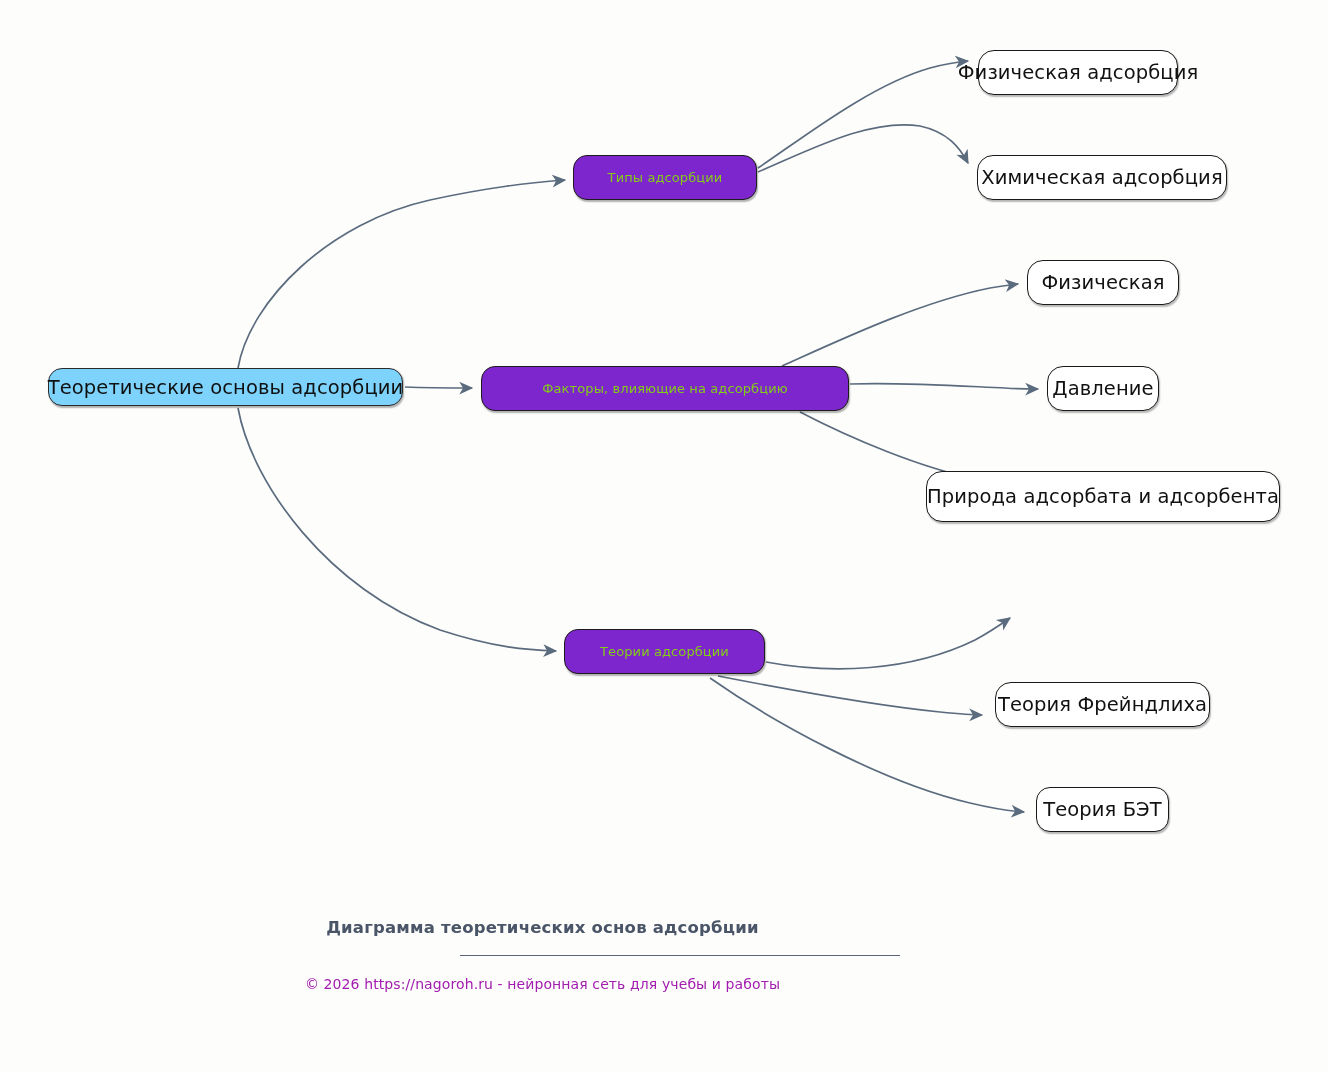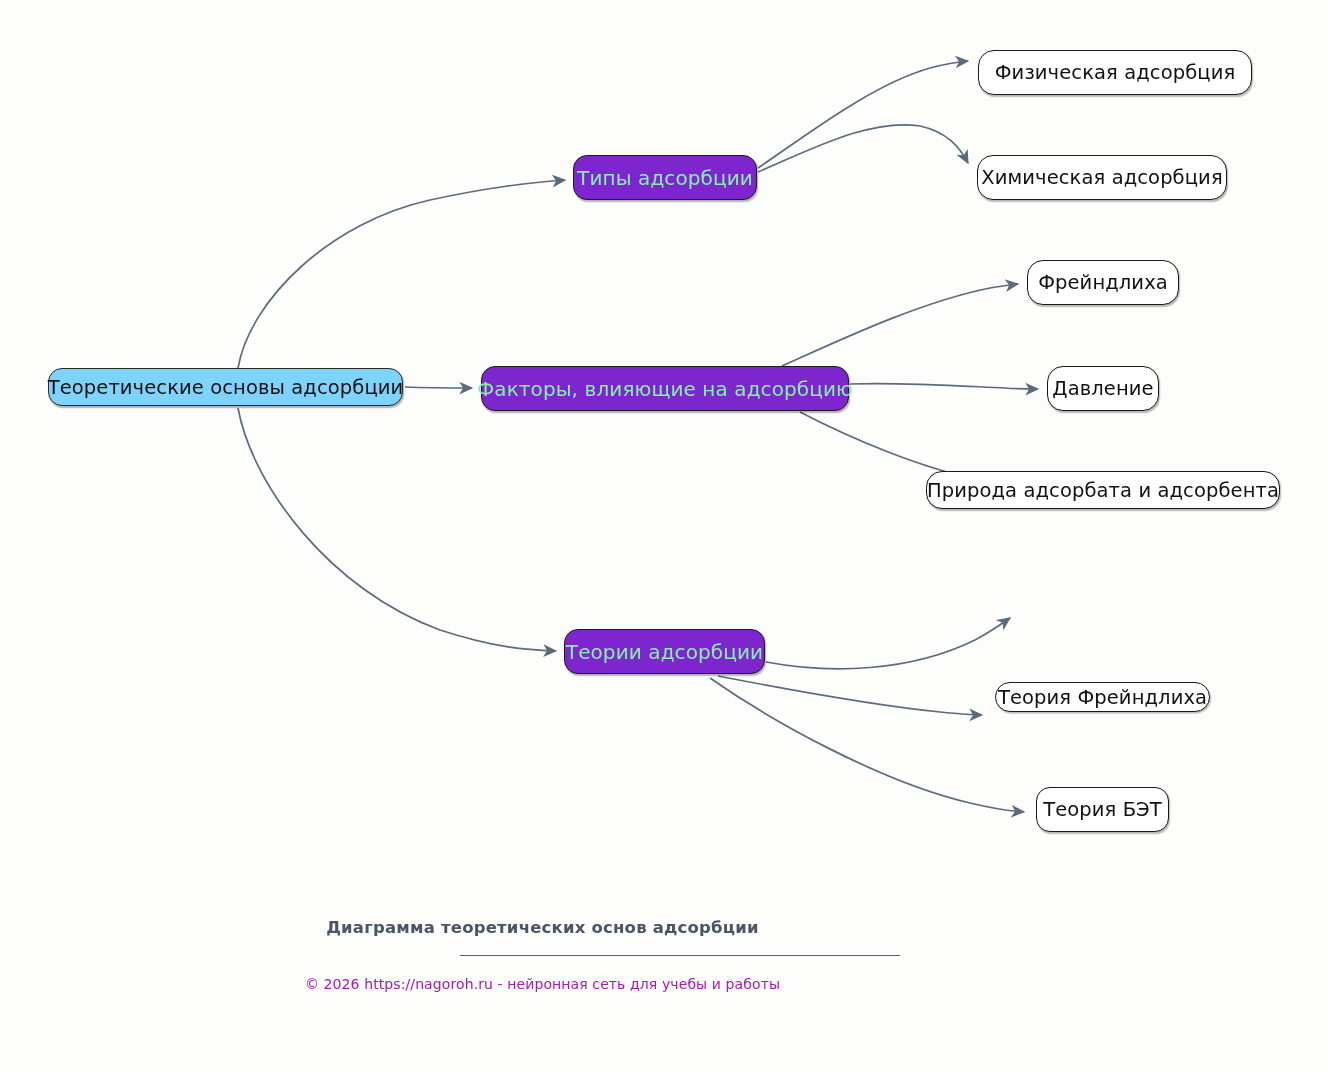--- a/index.html
+++ b/index.html
@@ -36,22 +36,22 @@
   .node-root {
     background: #7dd3fc;
     border: 1.6px solid #2b2b2b;
     color: #101010;
     font-size: 19.5px;
     box-shadow: 1px 1.5px 1.5px rgba(0,0,0,0.30);
   }
   .node-branch {
     background: #7d26cd;
     border: 1.6px solid #1c1c1c;
-    color: #86efac;
-    font-size: 20px;
+    color: #84cc16;
+    font-size: 13px;
     box-shadow: 1px 1.5px 1.5px rgba(0,0,0,0.30);
   }
   .node-leaf {
     background: #ffffff;
     border: 1.7px solid #1a1a1a;
     color: #111111;
     font-size: 19.5px;
     border-radius: 16px;
     box-shadow: 1px 1.5px 1.5px rgba(0,0,0,0.28);
   }
@@ -118,44 +118,44 @@
     <path d="M 710 678 C 770 720 880 782 970 803 C 995 809 1010 811 1024 812" fill="none" stroke="#5b6b7e" stroke-width="1.7" marker-end="url(#arrow)"></path>
   </svg>
 
   <div class="node node-root" style="left:48px; top:368px; width:355px; height:38px;">
     <span>Теоретические основы адсорбции</span>
   </div>
 
   <div class="node node-branch" style="left:573px; top:155px; width:184px; height:45px;">
     <span>Типы адсорбции</span>
   </div>
-  <div class="node node-leaf" style="left:978px; top:50px; width:274px; height:45px;">
+  <div class="node node-leaf" style="left:978px; top:50px; width:200px; height:45px;">
     <span>Физическая адсорбция</span>
   </div>
   <div class="node node-leaf" style="left:977px; top:155px; width:250px; height:45px;">
     <span>Химическая адсорбция</span>
   </div>
 
   <div class="node node-branch" style="left:481px; top:366px; width:368px; height:45px;">
     <span>Факторы, влияющие на адсорбцию</span>
   </div>
   <div class="node node-leaf" style="left:1027px; top:260px; width:152px; height:45px;">
-    <span>Фрейндлиха</span>
+    <span>Физическая</span>
   </div>
   <div class="node node-leaf" style="left:1047px; top:366px; width:112px; height:45px;">
     <span>Давление</span>
   </div>
-  <div class="node node-leaf" style="left:926px; top:471px; width:354px; height:38px;">
+  <div class="node node-leaf" style="left:926px; top:471px; width:354px; height:51px;">
     <span>Природа адсорбата и адсорбента</span>
   </div>
 
   <div class="node node-branch" style="left:564px; top:629px; width:201px; height:45px;">
     <span>Теории адсорбции</span>
   </div>
-  <div class="node node-leaf" style="left:995px; top:682px; width:215px; height:30px;">
+  <div class="node node-leaf" style="left:995px; top:682px; width:215px; height:45px;">
     <span>Теория Фрейндлиха</span>
   </div>
   <div class="node node-leaf" style="left:1036px; top:787px; width:133px; height:45px;border-radius:14px;">
     <span>Теория БЭТ</span>
   </div>
 
   <div class="footer" id="footer-title">Диаграмма теоретических основ адсорбции</div>
   <div id="footer-divider"></div>
   <div class="footer" id="footer-copyright">© 2026 https://nagoroh.ru - нейронная сеть для учебы и работы</div>
 

